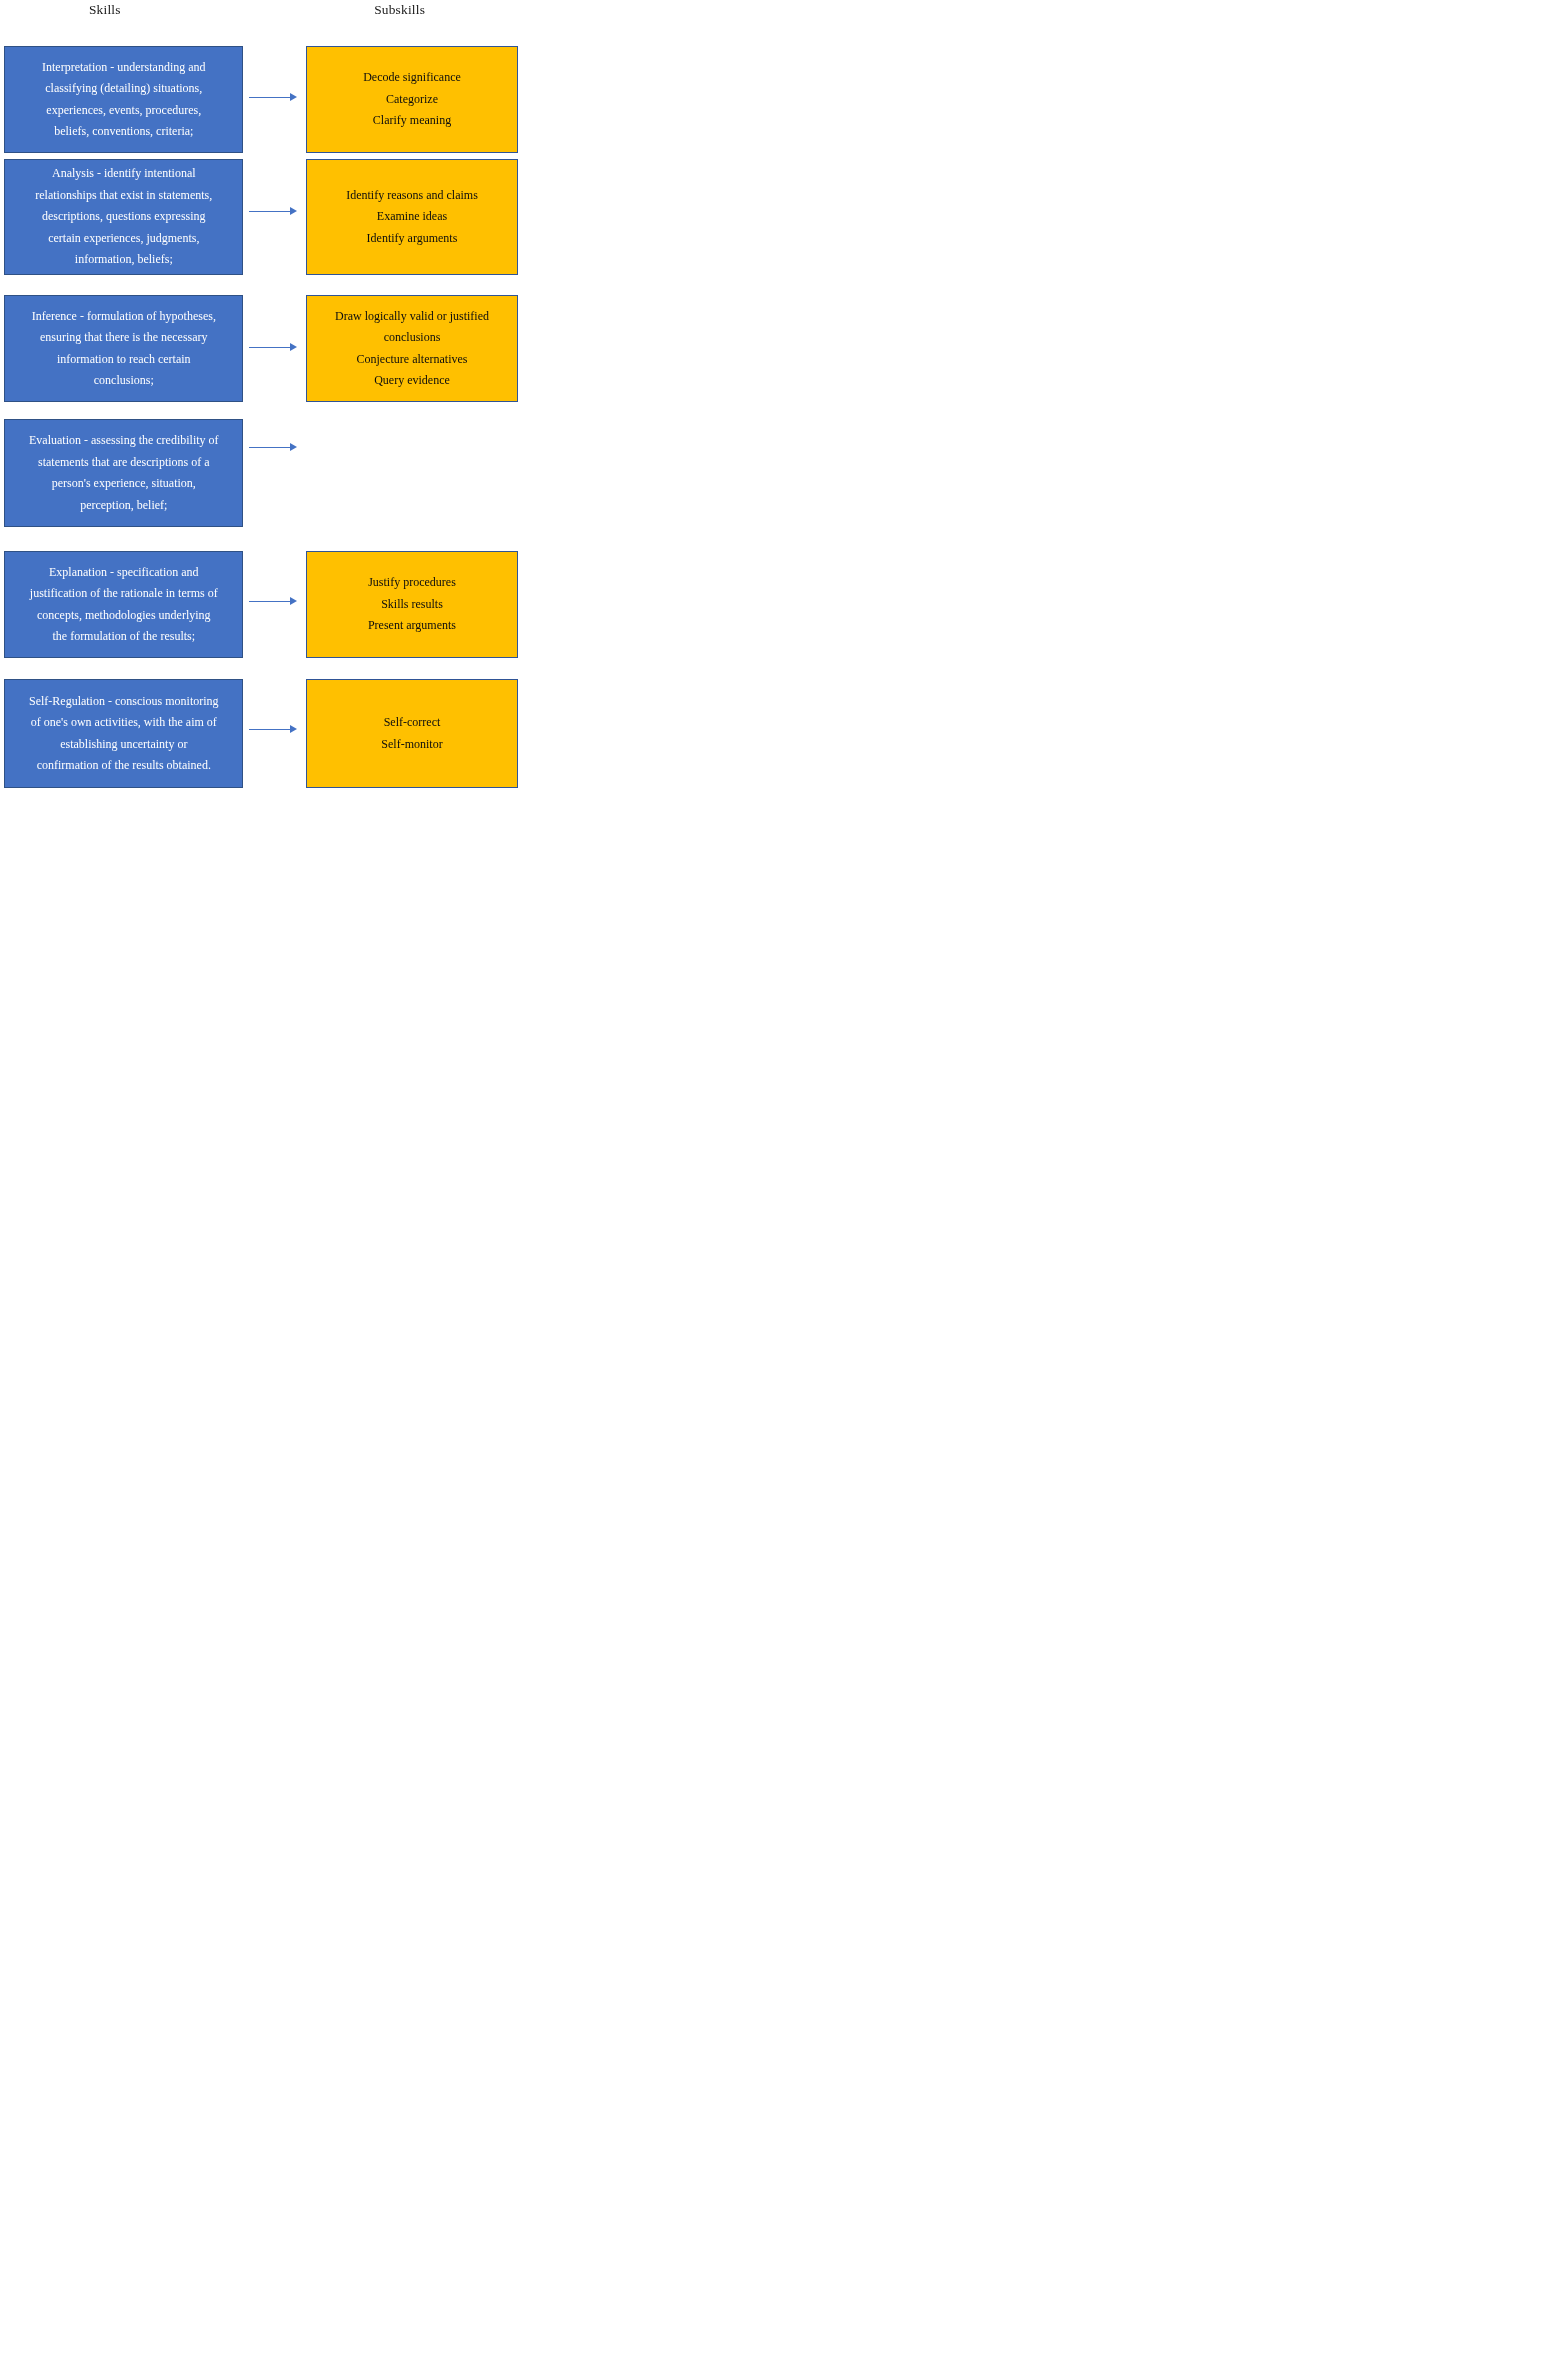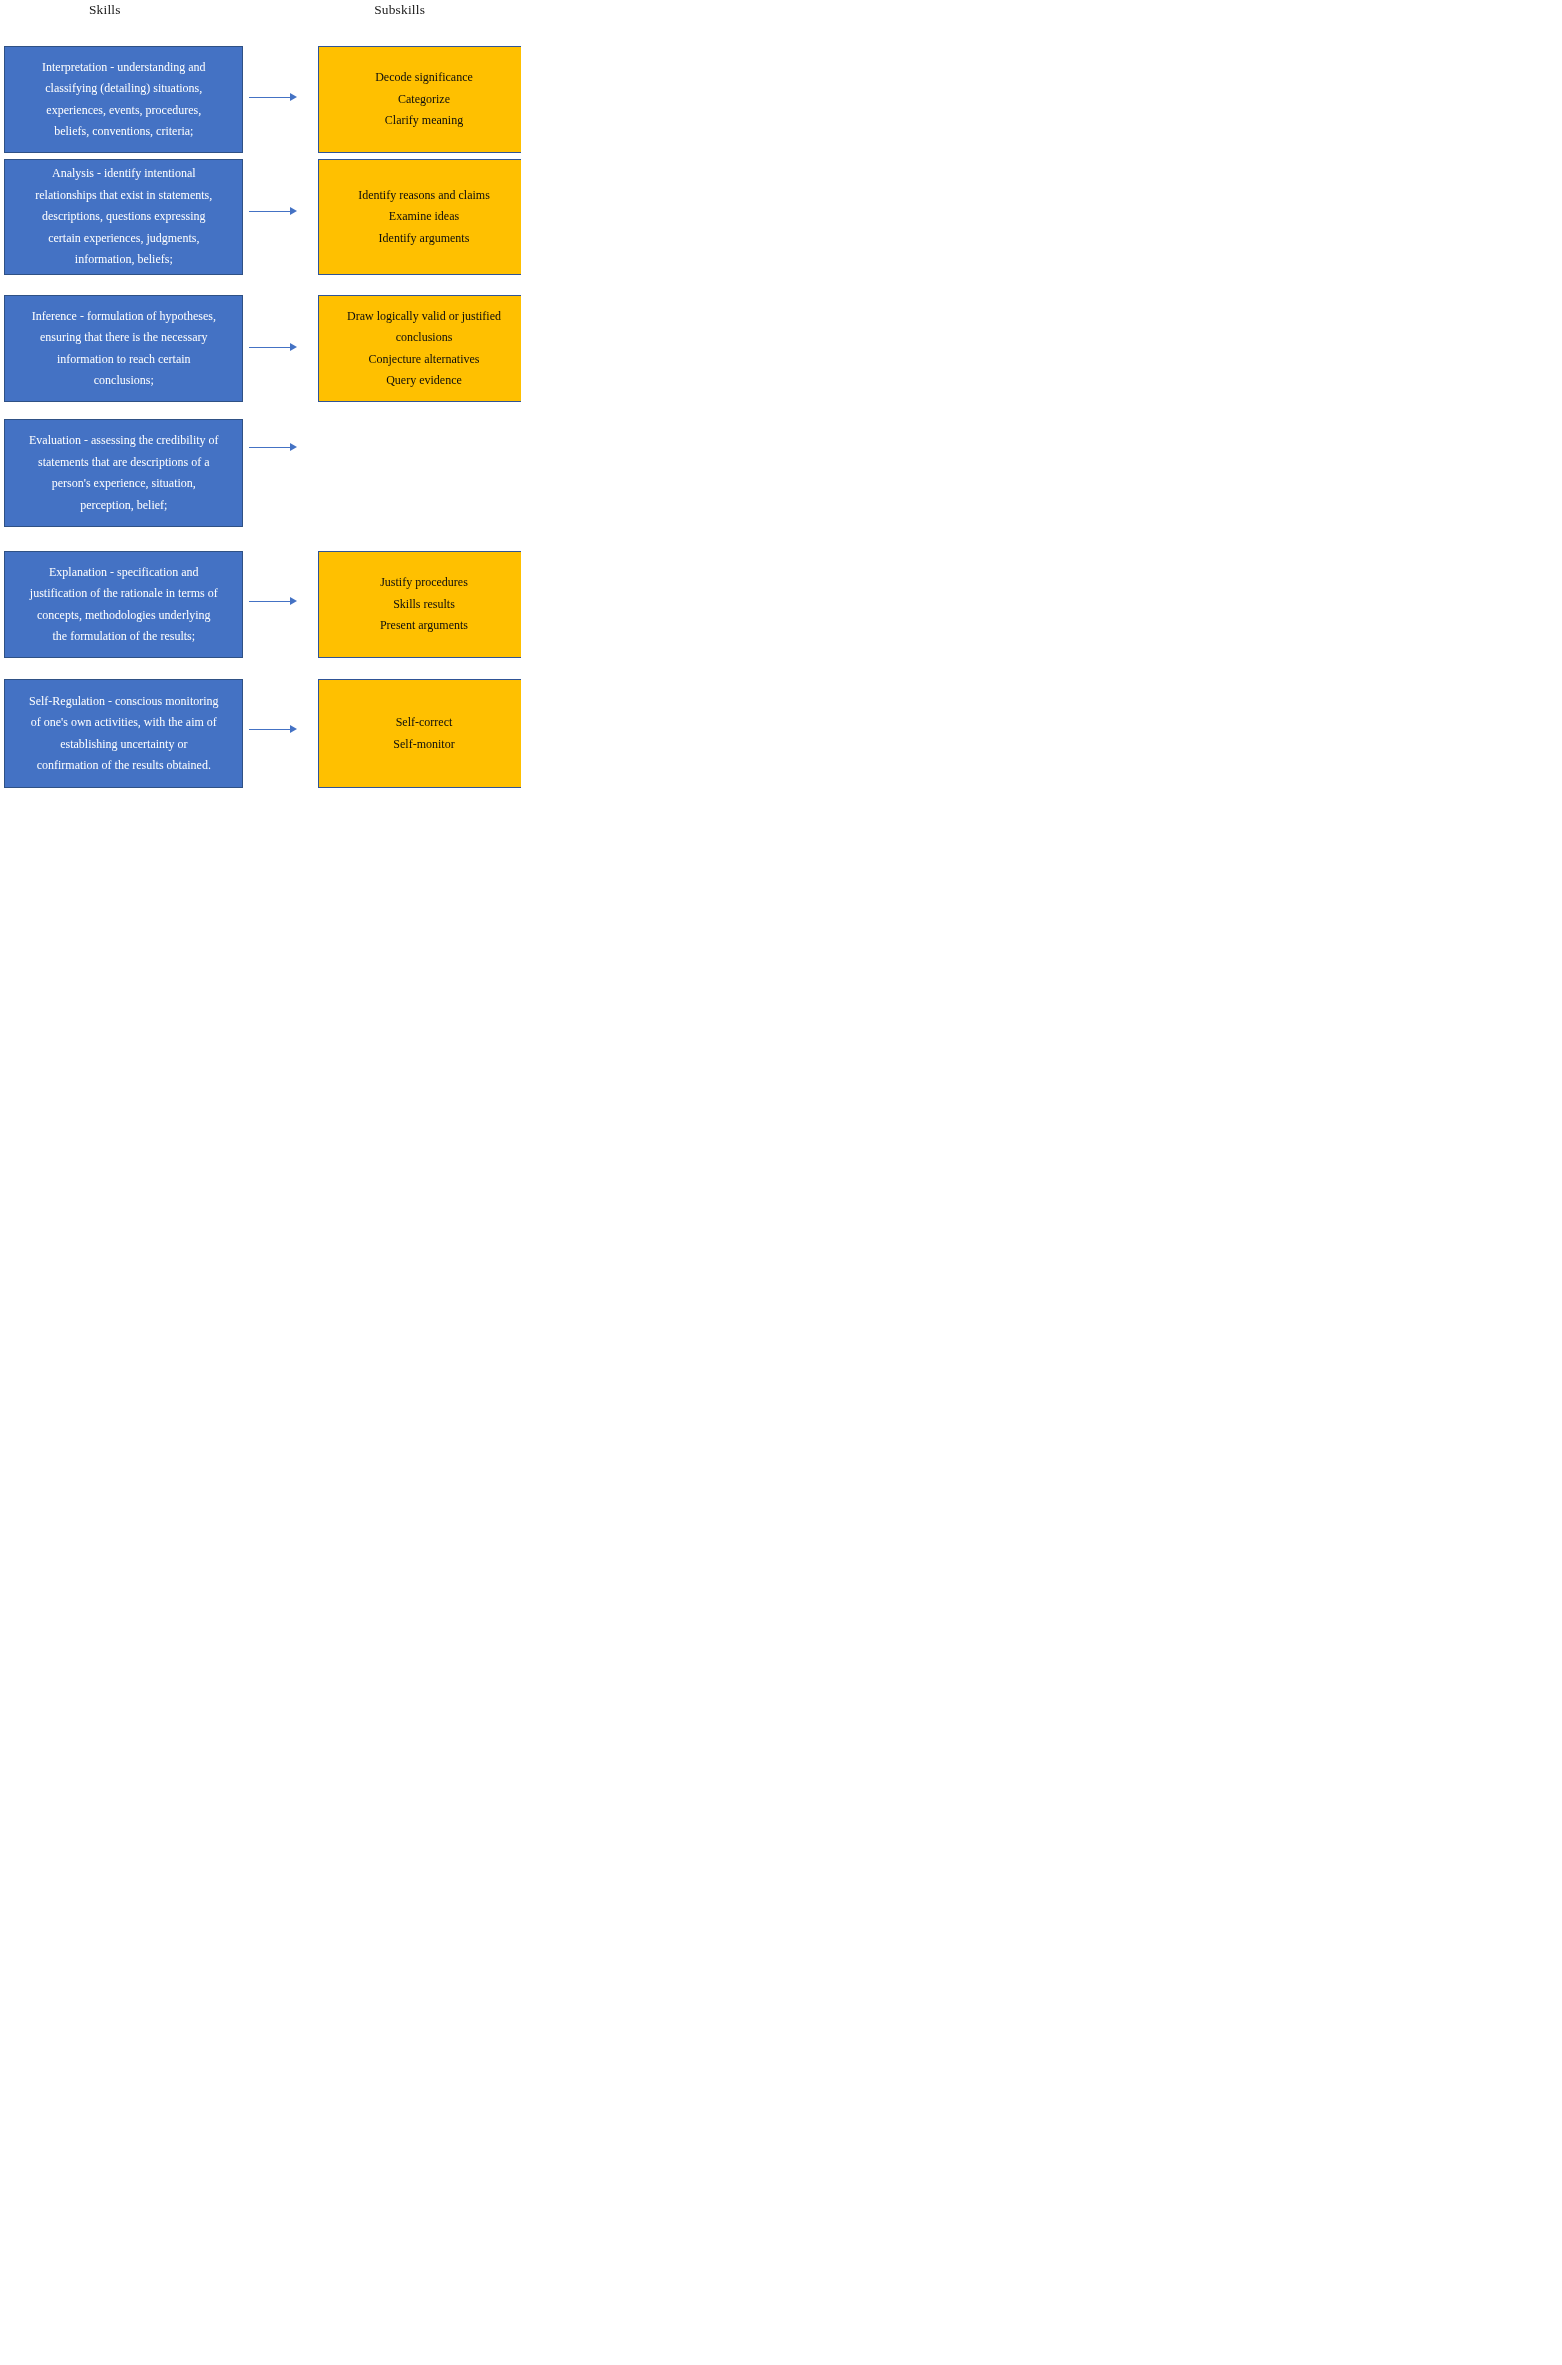--- a/index.html
+++ b/index.html
@@ -37,21 +37,21 @@
     width:100%;padding:0 3.8px;box-sizing:border-box;
     color:var(--skill-text,#fff);
     font-size:12px;line-height:21.5px;text-align:center;white-space:pre-line;
   }
 
   .subskill-box{
     position:absolute;left:306px;top:0;width:212px;height:100%;
     background:var(--subskill-fill,#FFC000);
     border:1.4px solid var(--subskill-border,#2F5496);
     box-sizing:border-box;
-    display:flex;align-items:center;justify-content:center;margin-left:12px;
+    display:flex;align-items:center;justify-content:center;
   }
   .subskill-text{
     width:100%;padding:0 2.9px;box-sizing:border-box;
     color:var(--subskill-text,#0d0d0d);
     font-size:12px;line-height:21.5px;text-align:center;white-space:pre-line;
   }
 
   .arrow{position:absolute;left:249px;width:49px;height:8.6px;}
   .arrow .shaft{
     position:absolute;left:0;top:3.8px;width:42px;height:1.2px;

